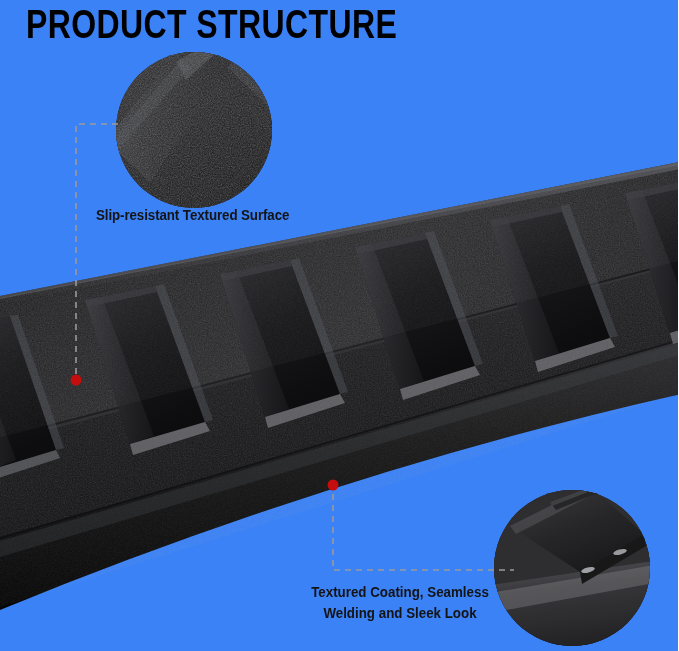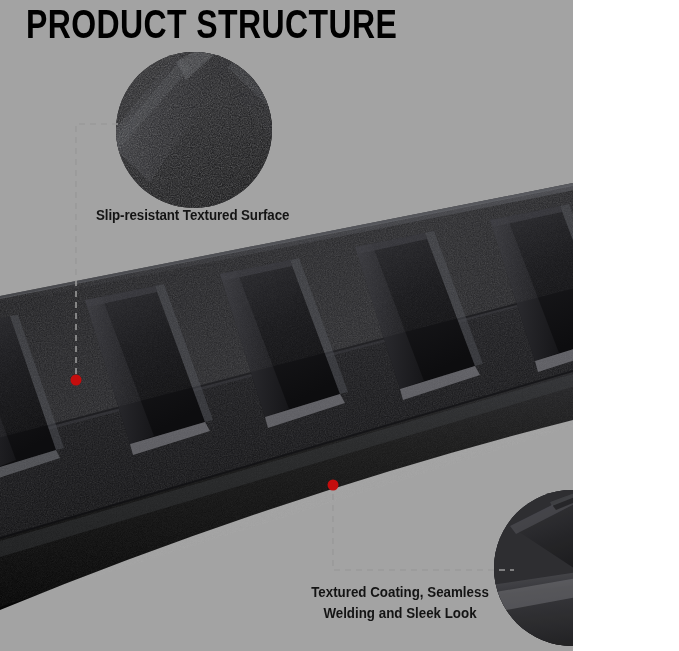--- a/index.html
+++ b/index.html
@@ -2,23 +2,23 @@
 <html><head>
 <meta charset="utf-8">
 <style>
   html, body {
     margin: 0;
     padding: 0;
     background: #ffffff;
   }
   #stage {
     position: relative;
-    width: 573px;
+    width: 678px;
     height: 651px;
-    background: #a3a3a3;
+    background: #3b82f6;
     overflow: hidden;
     font-family: "Liberation Sans", sans-serif;
   }
 
   
   #page-title {
     position: absolute;
     left: 26px;
     top: 2px;
     font-family: "Liberation Sans", sans-serif;

